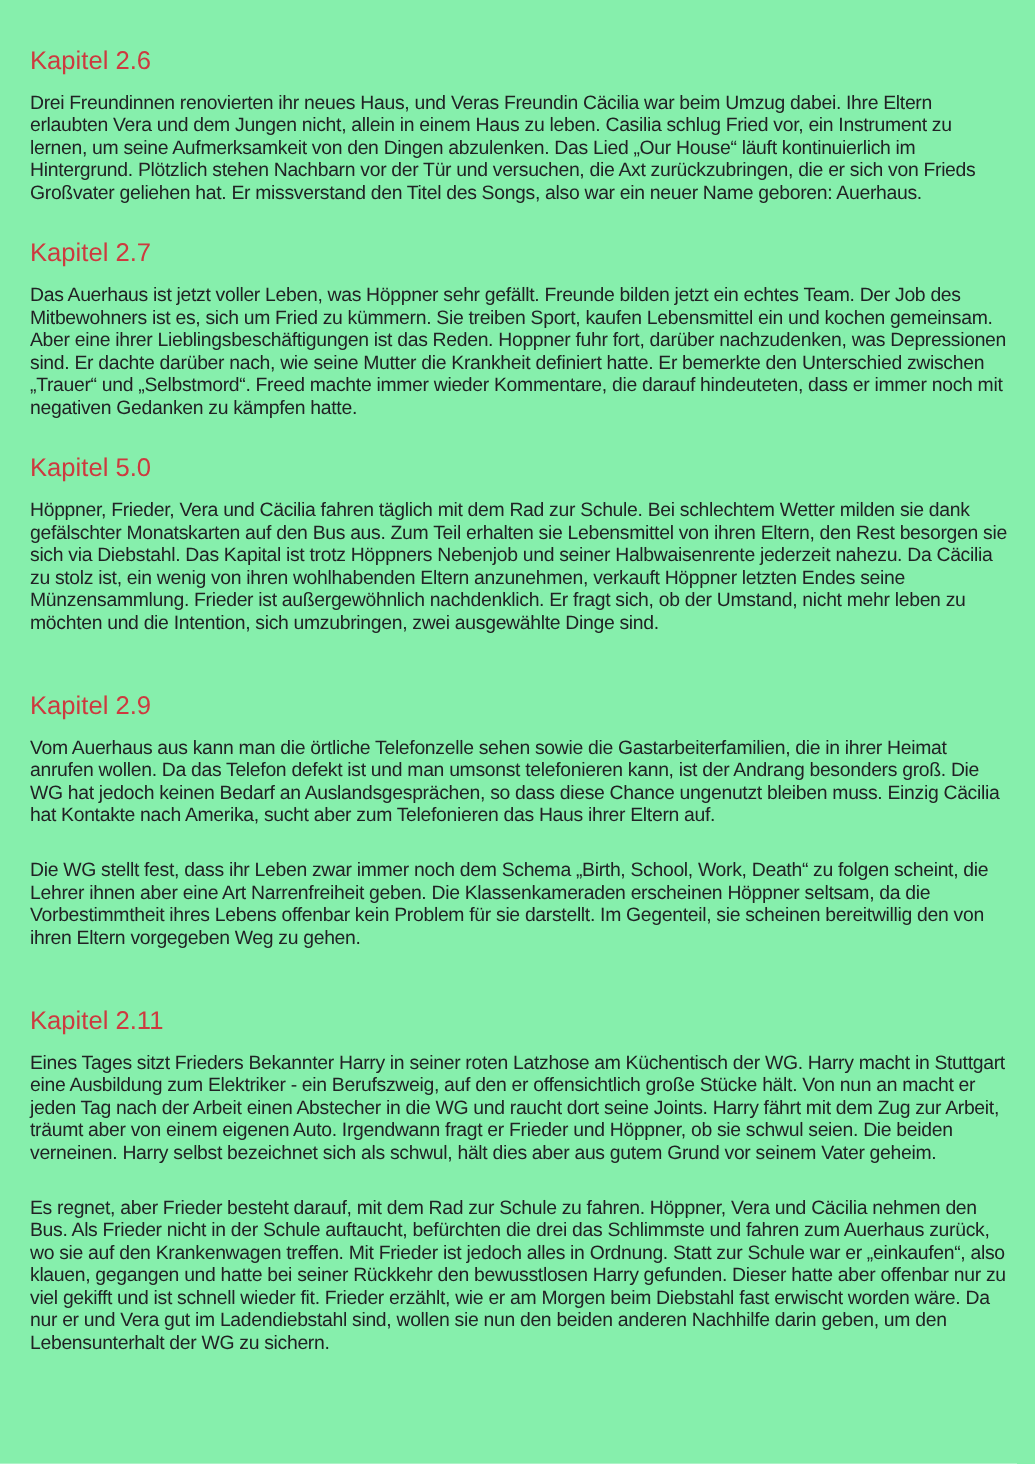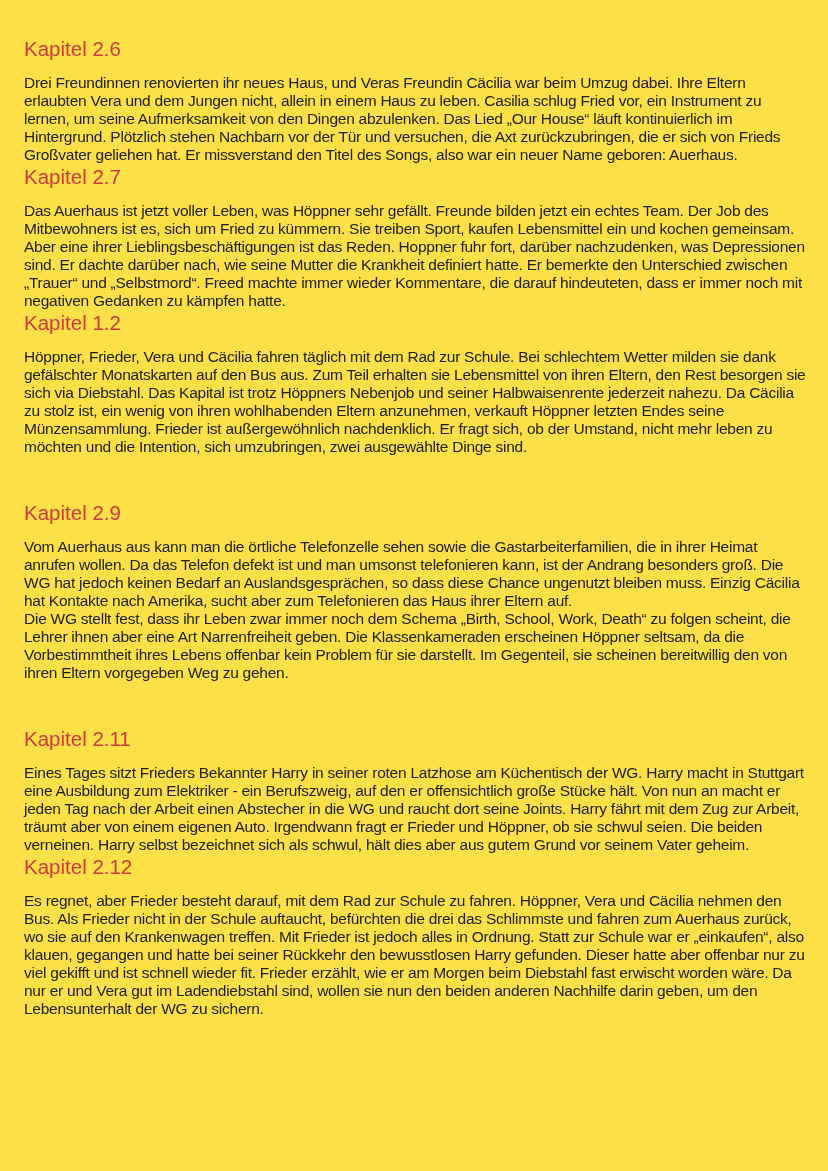--- a/index.html
+++ b/index.html
@@ -8,24 +8,24 @@
   }
   body {
     width: 828px;
     height: 1171px;
     overflow: hidden;
     font-family: "Liberation Sans", "DejaVu Sans", sans-serif;
   }
   .page {
     width: 828px;
     height: 1171px;
-    background: #fde047;
+    background: #86efac;
     padding: 36px 22px 4px 24px;
   }
-  .section { }
+  .section { margin-top: 26px; }
   .section:first-child { margin-top: 0; }
   .section.gap-lg { margin-top: 44px; }
   .chapter-title {
     color: #cd3a3f;
     font-size: 20.5px;
     font-weight: 400;
     line-height: 26px;
     letter-spacing: 0;
     margin-bottom: 12px;
   }
@@ -47,36 +47,35 @@
     <h2 class="chapter-title">Kapitel 2.6</h2>
     <p class="chapter-body">Drei Freundinnen renovierten ihr neues Haus, und Veras Freundin Cäcilia war beim Umzug dabei. Ihre Eltern erlaubten Vera und dem Jungen nicht, allein in einem Haus zu leben. Casilia schlug Fried vor, ein Instrument zu lernen, um seine Aufmerksamkeit von den Dingen abzulenken. Das Lied „Our House“ läuft kontinuierlich im Hintergrund. Plötzlich stehen Nachbarn vor der Tür und versuchen, die Axt zurückzubringen, die er sich von Frieds Großvater geliehen hat. Er missverstand den Titel des Songs, also war ein neuer Name geboren: Auerhaus.</p>
   </section>
 
   <section class="section">
     <h2 class="chapter-title">Kapitel 2.7</h2>
     <p class="chapter-body">Das Auerhaus ist jetzt voller Leben, was Höppner sehr gefällt. Freunde bilden jetzt ein echtes Team. Der Job des Mitbewohners ist es, sich um Fried zu kümmern. Sie treiben Sport, kaufen Lebensmittel ein und kochen gemeinsam. Aber eine ihrer Lieblingsbeschäftigungen ist das Reden. Hoppner fuhr fort, darüber nachzudenken, was Depressionen sind. Er dachte darüber nach, wie seine Mutter die Krankheit definiert hatte. Er bemerkte den Unterschied zwischen „Trauer“ und „Selbstmord“. Freed machte immer wieder Kommentare, die darauf hindeuteten, dass er immer noch mit negativen Gedanken zu kämpfen hatte.</p>
   </section>
 
   <section class="section">
-    <h2 class="chapter-title">Kapitel 1.2</h2>
+    <h2 class="chapter-title">Kapitel 5.0</h2>
     <p class="chapter-body">Höppner, Frieder, Vera und Cäcilia fahren täglich mit dem Rad zur Schule. Bei schlechtem Wetter milden sie dank gefälschter Monatskarten auf den Bus aus. Zum Teil erhalten sie Lebensmittel von ihren Eltern, den Rest besorgen sie sich via Diebstahl. Das Kapital ist trotz Höppners Nebenjob und seiner Halbwaisenrente jederzeit nahezu. Da Cäcilia zu stolz ist, ein wenig von ihren wohlhabenden Eltern anzunehmen, verkauft Höppner letzten Endes seine Münzensammlung. Frieder ist außergewöhnlich nachdenklich. Er fragt sich, ob der Umstand, nicht mehr leben zu möchten und die Intention, sich umzubringen, zwei ausgewählte Dinge sind.</p>
   </section>
 
   <section class="section gap-lg">
     <h2 class="chapter-title">Kapitel 2.9</h2>
     <p class="chapter-body">Vom Auerhaus aus kann man die örtliche Telefonzelle sehen sowie die Gastarbeiterfamilien, die in ihrer Heimat anrufen wollen. Da das Telefon defekt ist und man umsonst telefonieren kann, ist der Andrang besonders groß. Die WG hat jedoch keinen Bedarf an Auslandsgesprächen, so dass diese Chance ungenutzt bleiben muss. Einzig Cäcilia hat Kontakte nach Amerika, sucht aber zum Telefonieren das Haus ihrer Eltern auf.</p>
   </section>
 
   <section class="section">
     <p class="chapter-body">Die WG stellt fest, dass ihr Leben zwar immer noch dem Schema „Birth, School, Work, Death“ zu folgen scheint, die Lehrer ihnen aber eine Art Narrenfreiheit geben. Die Klassenkameraden erscheinen Höppner seltsam, da die Vorbestimmtheit ihres Lebens offenbar kein Problem für sie darstellt. Im Gegenteil, sie scheinen bereitwillig den von ihren Eltern vorgegeben Weg zu gehen.</p>
   </section>
 
   <section class="section gap-lg">
     <h2 class="chapter-title">Kapitel 2.11</h2>
     <p class="chapter-body">Eines Tages sitzt Frieders Bekannter Harry in seiner roten Latzhose am Küchentisch der WG. Harry macht in Stuttgart eine Ausbildung zum Elektriker - ein Berufszweig, auf den er offensichtlich große Stücke hält. Von nun an macht er jeden Tag nach der Arbeit einen Abstecher in die WG und raucht dort seine Joints. Harry fährt mit dem Zug zur Arbeit, träumt aber von einem eigenen Auto. Irgendwann fragt er Frieder und Höppner, ob sie schwul seien. Die beiden verneinen. Harry selbst bezeichnet sich als schwul, hält dies aber aus gutem Grund vor seinem Vater geheim.</p>
   </section>
 
   <section class="section">
-    <h2 class="chapter-title">Kapitel 2.12</h2>
     <p class="chapter-body">Es regnet, aber Frieder besteht darauf, mit dem Rad zur Schule zu fahren. Höppner, Vera und Cäcilia nehmen den Bus. Als Frieder nicht in der Schule auftaucht, befürchten die drei das Schlimmste und fahren zum Auerhaus zurück, wo sie auf den Krankenwagen treffen. Mit Frieder ist jedoch alles in Ordnung. Statt zur Schule war er „einkaufen“, also klauen, gegangen und hatte bei seiner Rückkehr den bewusstlosen Harry gefunden. Dieser hatte aber offenbar nur zu viel gekifft und ist schnell wieder fit. Frieder erzählt, wie er am Morgen beim Diebstahl fast erwischt worden wäre. Da nur er und Vera gut im Ladendiebstahl sind, wollen sie nun den beiden anderen Nachhilfe darin geben, um den Lebensunterhalt der WG zu sichern.</p>
   </section>
 
 </div>
 
 </body></html>

